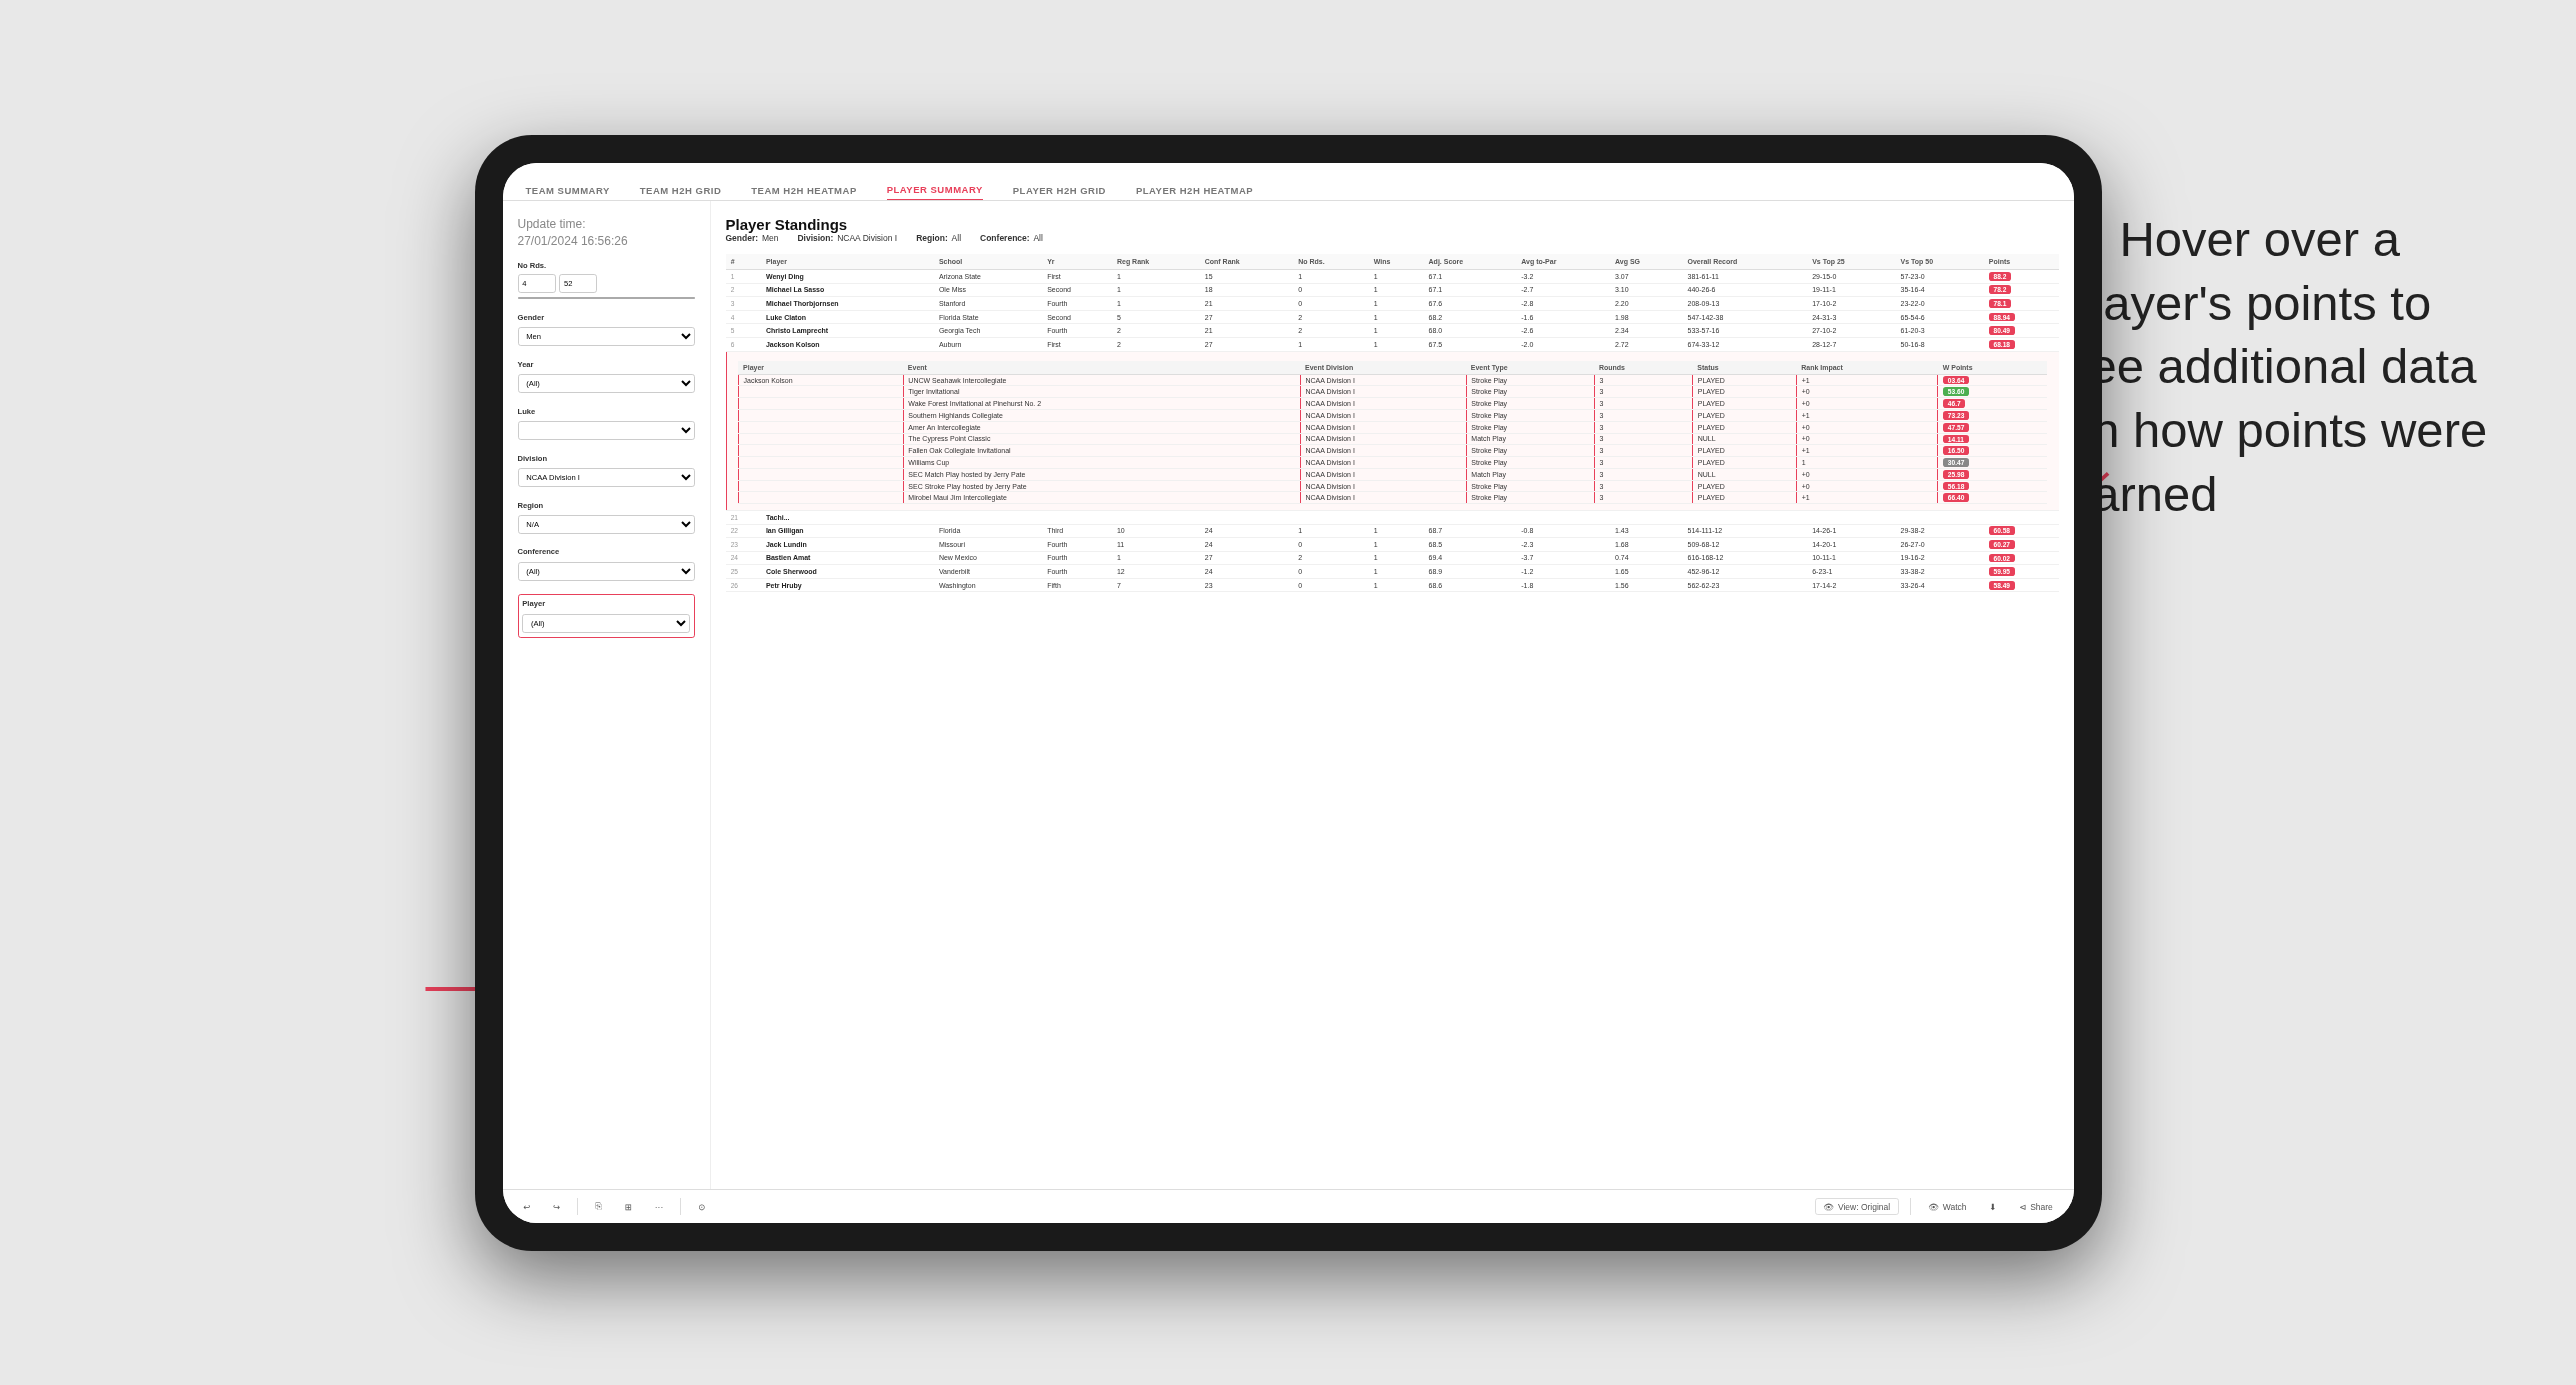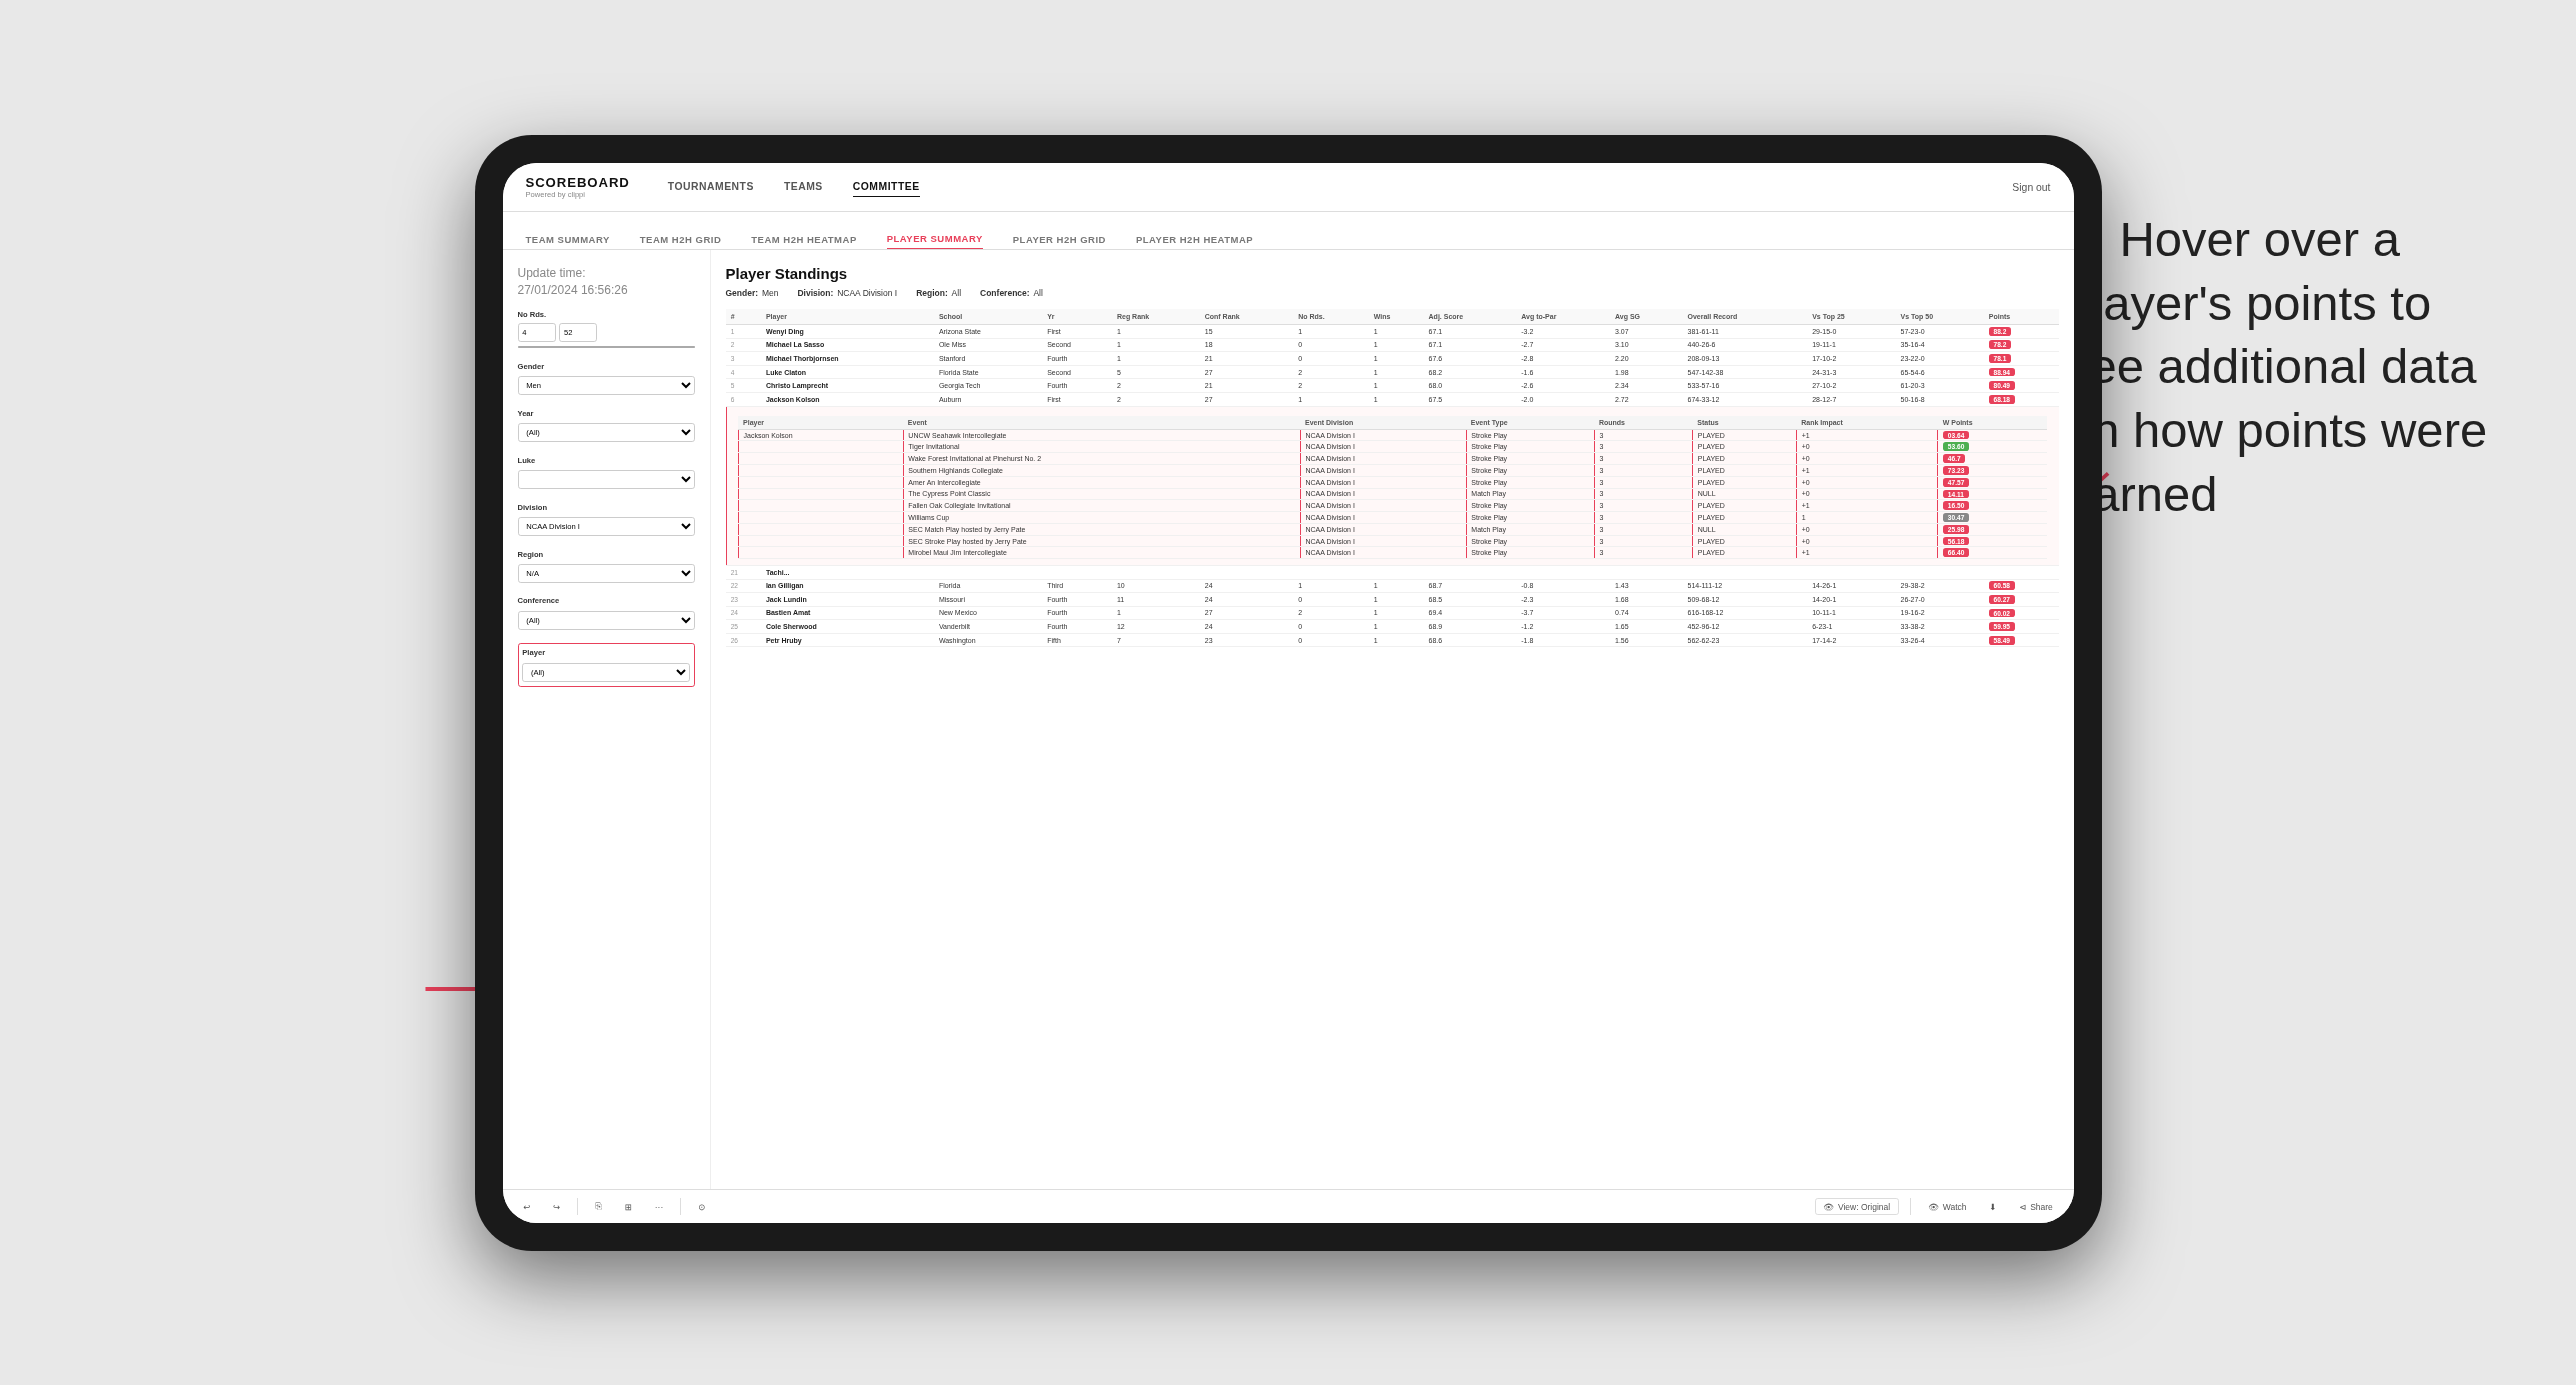--- a/index.html
+++ b/index.html
@@ -226,21 +226,21 @@
       flex: 1;
       background: #fff;
       overflow: auto;
       padding: 15px;
     }
 
     .page-title {
       font-size: 15px;
       font-weight: 700;
       color: #111;
-      margin-bottom: 6px;
+      margin-bottom: 0;
     }
 
     .filter-bar {
       display: flex;
       gap: 19px;
       margin-bottom: 11.4px;
       font-size: 8.5px;
       color: #333;
       align-items: center;
     }
@@ -406,32 +406,20 @@
   </svg>
 
   <svg class="arrow-svg" style="position:absolute; left:416px; bottom:359px; width:237px; height:76px;" viewBox="0 0 250 80">
     <path d="M 10 40 L 230 40" stroke="#e8405a" stroke-width="4" fill="none"></path>
     <polygon points="245,40 225,30 225,50" fill="#e8405a"></polygon>
   </svg>
 
   <div class="tablet-frame">
     <div class="tablet-screen">
 
-      <div class="top-nav">
-        <div class="logo-area">
-          <span class="logo-title">SCOREBOARD</span>
-          <span class="logo-sub">Powered by clippi</span>
-        </div>
-        <div class="nav-links">
-          <span class="nav-link">TOURNAMENTS</span>
-          <span class="nav-link">TEAMS</span>
-          <span class="nav-link active">COMMITTEE</span>
-        </div>
-        <span class="sign-out">Sign out</span>
-      </div>
 
       <div class="sub-nav">
         <span class="sub-nav-link">TEAM SUMMARY</span>
         <span class="sub-nav-link">TEAM H2H GRID</span>
         <span class="sub-nav-link">TEAM H2H HEATMAP</span>
         <span class="sub-nav-link active">PLAYER SUMMARY</span>
         <span class="sub-nav-link">PLAYER H2H GRID</span>
         <span class="sub-nav-link">PLAYER H2H HEATMAP</span>
       </div>
 

